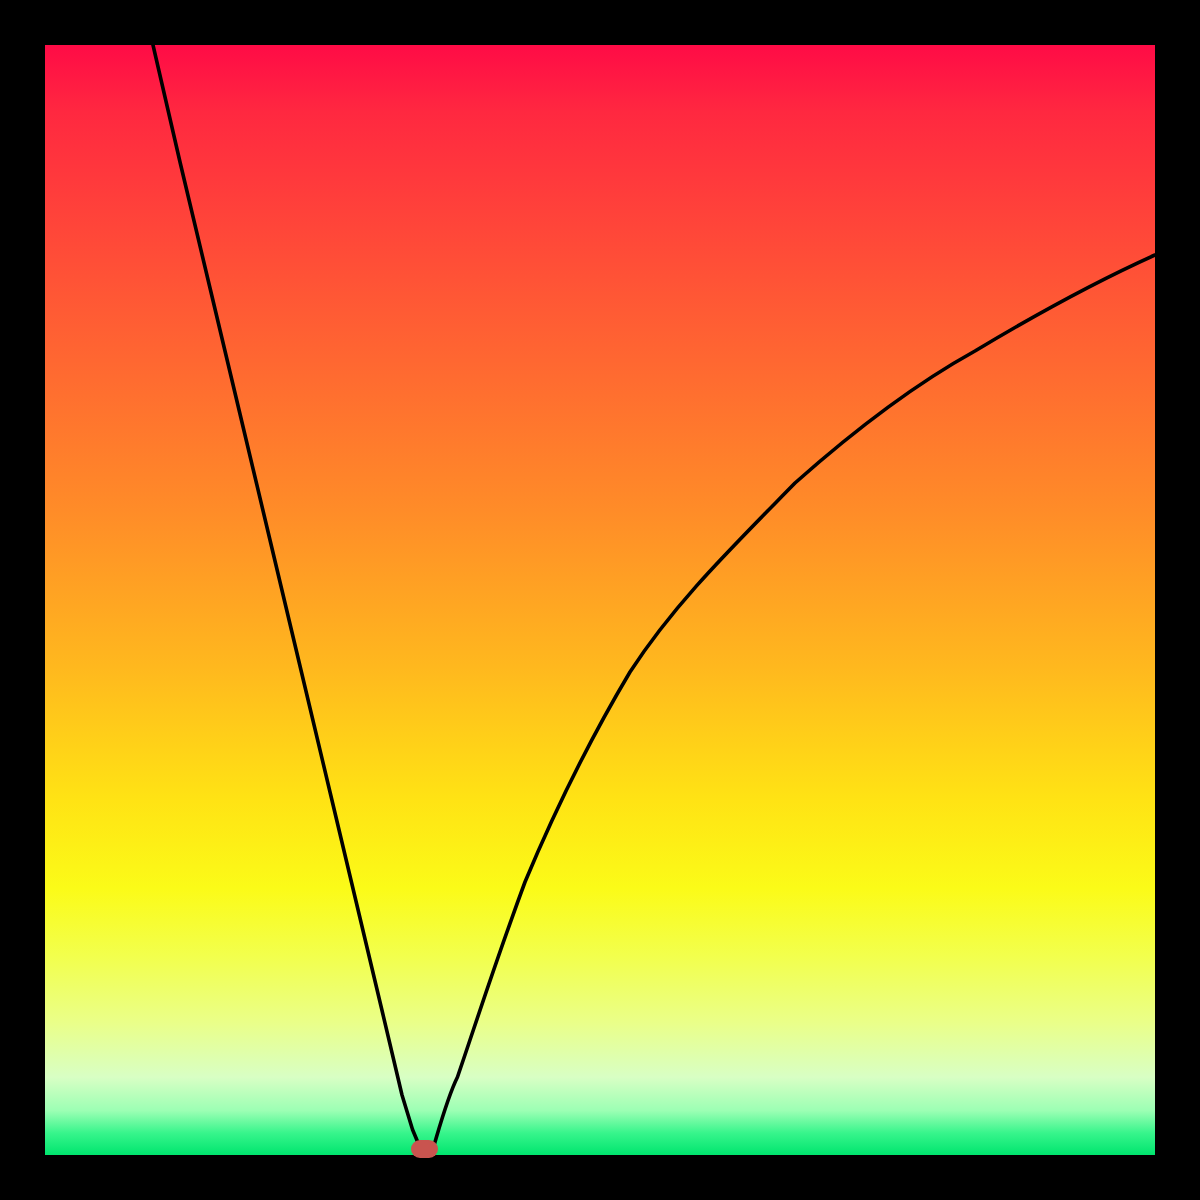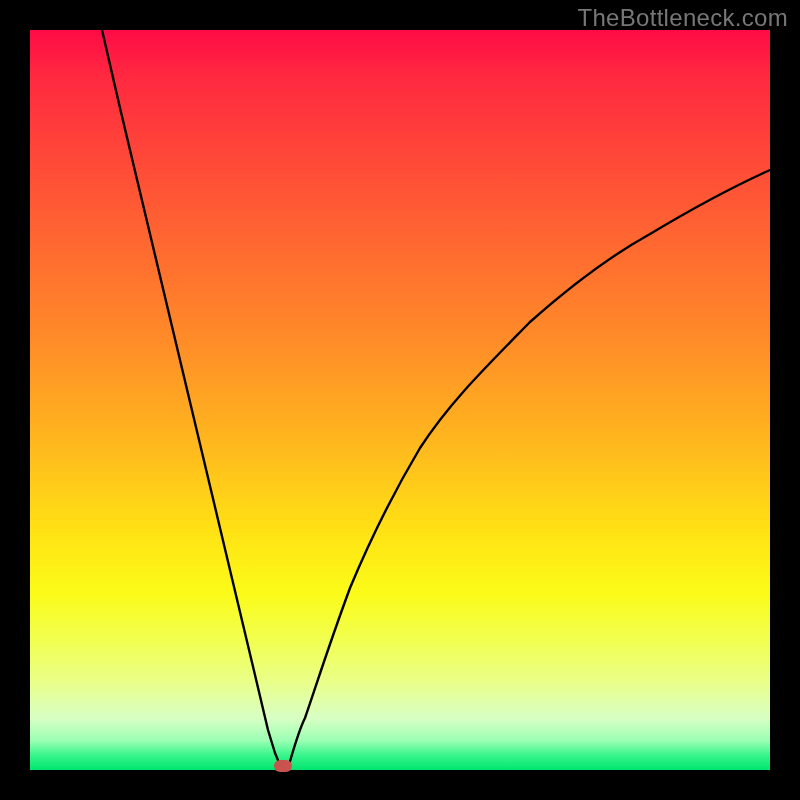--- a/index.html
+++ b/index.html
@@ -91,15 +91,14 @@
              C 262 725, 268 702, 275 688
              C 288 650, 300 612, 320 558
              C 345 498, 368 455, 390 418
              C 420 372, 455 338, 500 292
              C 545 252, 582 225, 620 204
              C 660 180, 700 158, 740 140" fill="none" stroke="#000" stroke-width="2.4" stroke-linecap="round" stroke-linejoin="round"></path>
   </svg>
 
   <div class="marker" style="left: 274px; top: 760px;"></div>
 
-  <div class="watermark">TheBottleneck.com</div>
 
 </div>
 
 </body></html>

